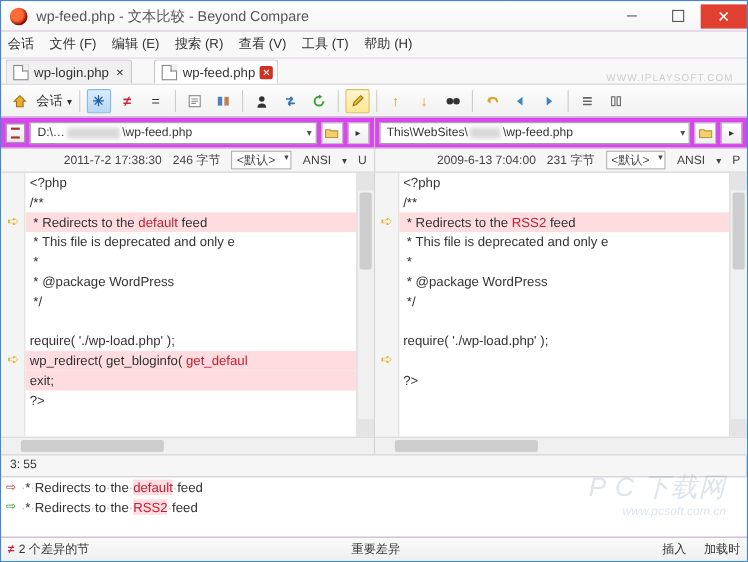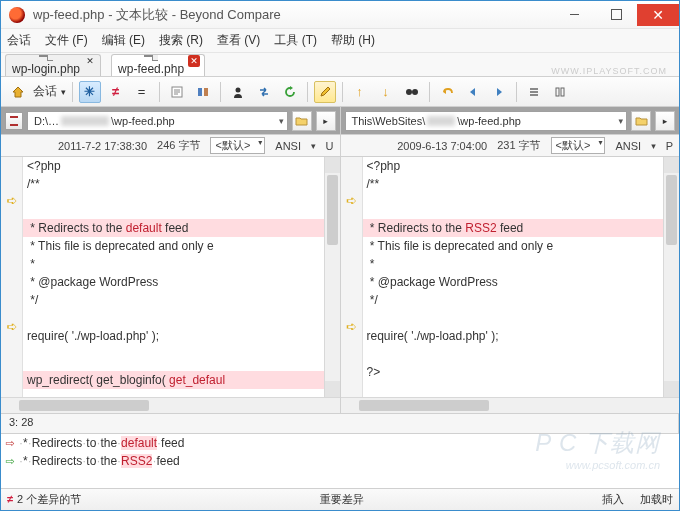--- a/index.html
+++ b/index.html
@@ -1,29 +1,29 @@
 <!DOCTYPE html>
 <html><head>
 <meta charset="utf-8">
 <style>
 * { margin:0; padding:0; box-sizing:border-box; font-family:"Microsoft YaHei","Segoe UI",Tahoma,sans-serif; }
 body { background:#fff; font-size:12px; color:#333; width:680px; height:511px; overflow:hidden; position:relative; }
-.window { width:680px; height:511px; border:1px solid #3a8ccc; display:flex; flex-direction:column; background:#a3a3a3; }
+.window { width:680px; height:511px; border:1px solid #3a8ccc; display:flex; flex-direction:column; background:#d946ef; }
 .titlebar { height:28px; background:linear-gradient(#fff,#f5f5f5); display:flex; align-items:center; padding:0 0 0 8px; border-bottom:1px solid #e6e6e6; }
 .titlebar .ticon { width:16px; height:16px; border-radius:50%; background:radial-gradient(circle at 40% 40%,#ff6b35 40%,#8b0000 70%); margin-right:8px; }
 .titlebar .title { flex:1; color:#555; font-size:13px; }
 .winbtns { display:flex; }
 .winbtn { width:42px; height:22px; display:flex; align-items:center; justify-content:center; font-size:11px; cursor:pointer; }
 .winbtn.min::after{content:"";width:9px;height:1.5px;background:#555;}
 .winbtn.max::after{content:"";width:9px;height:9px;border:1.5px solid #555;}
 .winbtn.close{background:#e04030;color:#fff;font-size:14px;}
 .menubar{height:24px;display:flex;align-items:center;padding:0 6px;gap:14px;background:#f8f8f8;border-bottom:1px solid #e6e6e6;}
 .menubar span{cursor:pointer;color:#333;}
 .tabbar{height:24px;display:flex;align-items:flex-end;padding:0 4px;background:#f8f8f8;border-bottom:1px solid #d0d0d0;}
-.tab{height:22px;display:flex;align-items:center;padding:0 20px 0 6px;border:1px solid #c8c8c8;border-bottom:none;background:#f0f0f0;border-radius:3px 3px 0 0;margin-right:10px;position:relative;cursor:pointer;gap:5px;flex-direction:column;}
+.tab{height:22px;display:flex;align-items:center;padding:0 20px 0 6px;border:1px solid #c8c8c8;border-bottom:none;background:#f0f0f0;border-radius:3px 3px 0 0;margin-right:20px;position:relative;cursor:pointer;gap:5px;}
 .tab.active{background:#fff;}
 .tab .tclose{position:absolute;right:4px;width:12px;height:12px;border-radius:2px;display:flex;align-items:center;justify-content:center;font-size:9px;}
 .tab .tclose.red{background:#d03020;color:#fff;}
 .fileico{width:14px;height:14px;background:#fff;border:1px solid #888;position:relative;}
 .fileico::after{content:"";position:absolute;top:-1px;right:-1px;width:5px;height:5px;background:#f0f0f0;border-left:1px solid #888;border-bottom:1px solid #888;}
 .brand{margin-left:auto;color:#ccc;font-size:9px;letter-spacing:1px;padding-right:8px;}
 .toolbar{height:30px;display:flex;align-items:center;padding:0 6px;gap:4px;background:linear-gradient(#fdfdfd,#f1f1f1);border-bottom:1px solid #d0d0d0;}
 .tbtn{width:22px;height:22px;display:flex;align-items:center;justify-content:center;cursor:pointer;border-radius:2px;font-size:13px;}
 .tsep{width:1px;height:20px;background:#ccc;margin:0 2px;}
 .tbtn.star{background:linear-gradient(#d8ecff,#b8d8f4);border:1px solid #88b8e0;color:#2060a0;font-weight:bold;}
@@ -43,21 +43,21 @@
 .infoside.l{border-right:1px solid #d0d0d0;}
 .infoside .enc{border:1px solid #b0b0b0;padding:0 14px 0 4px;background:#fff;position:relative;}
 .infoside .enc::after{content:"▾";position:absolute;right:2px;font-size:8px;}
 .panes{flex:1;display:flex;min-height:0;background:#fff;}
 .pane{flex:1;display:flex;flex-direction:column;border-right:1px solid #d0d0d0;position:relative;}
 .pane:last-child{border-right:none;}
 .codewrap{flex:1;overflow:hidden;font-family:Consolas,"Courier New",monospace;font-size:12px;line-height:18px;position:relative;}
 .gutter{position:absolute;left:0;top:0;width:22px;height:100%;background:#f4f4f4;border-right:1px solid #e0e0e0;}
 .codearea{position:absolute;left:22px;top:0;right:16px;height:100%;overflow:hidden;}
 .cline{height:18px;white-space:pre;padding-left:4px;position:relative;}
-.cline.diff{background:#ffdce0;margin-top:26px;}
+.cline.diff{background:#ffdce0;}
 .diffword{color:#c02030;font-weight:500;}
 .garrow{position:absolute;left:3px;width:16px;height:16px;display:flex;align-items:center;justify-content:center;color:#e0b020;font-size:13px;}
 .vscroll{position:absolute;right:0;top:0;width:16px;height:100%;background:#f0f0f0;border-left:1px solid #d8d8d8;}
 .vscroll::before,.vscroll::after{content:"";position:absolute;left:0;width:100%;height:16px;background:#e4e4e4;display:flex;}
 .vscroll::before{top:0;}
 .vscroll::after{bottom:0;}
 .vthumb{position:absolute;left:2px;right:2px;top:18px;height:70px;background:#cdcdcd;border-radius:2px;}
 .hscroll{height:16px;background:#f0f0f0;border-top:1px solid #d8d8d8;position:relative;}
 .hthumb{position:absolute;left:18px;top:2px;bottom:2px;width:130px;background:#cdcdcd;border-radius:2px;}
 .posbar{height:20px;display:flex;border-top:1px solid #d0d0d0;background:#f6f6f6;}
@@ -307,21 +307,21 @@
             <div class="vthumb"></div>
           </div>
       </div>
       <div class="hscroll">
           <div class="hthumb"></div>
         </div>
     </div>
   </div>
 
   <div class="posbar">
-    <div class="posside l">3: 28</div>
+    <div class="posside l">3: 55</div>
   </div>
 
   <div class="diffdetail">
     <div class="drow">
       <span class="dicon out">⇨</span>
       <span class="txt"><span class="dotspace">·</span>*<span class="dotspace">·</span>Redirects<span class="dotspace">·</span>to<span class="dotspace">·</span>the<span class="dotspace">·</span><span class="dw">default</span><span class="dotspace">·</span>feed</span>
     </div>
     <div class="drow">
       <span class="dicon in">⇨</span>
       <span class="txt"><span class="dotspace">·</span>*<span class="dotspace">·</span>Redirects<span class="dotspace">·</span>to<span class="dotspace">·</span>the<span class="dotspace">·</span><span class="dw">RSS2</span><span class="dotspace">·</span>feed</span>

